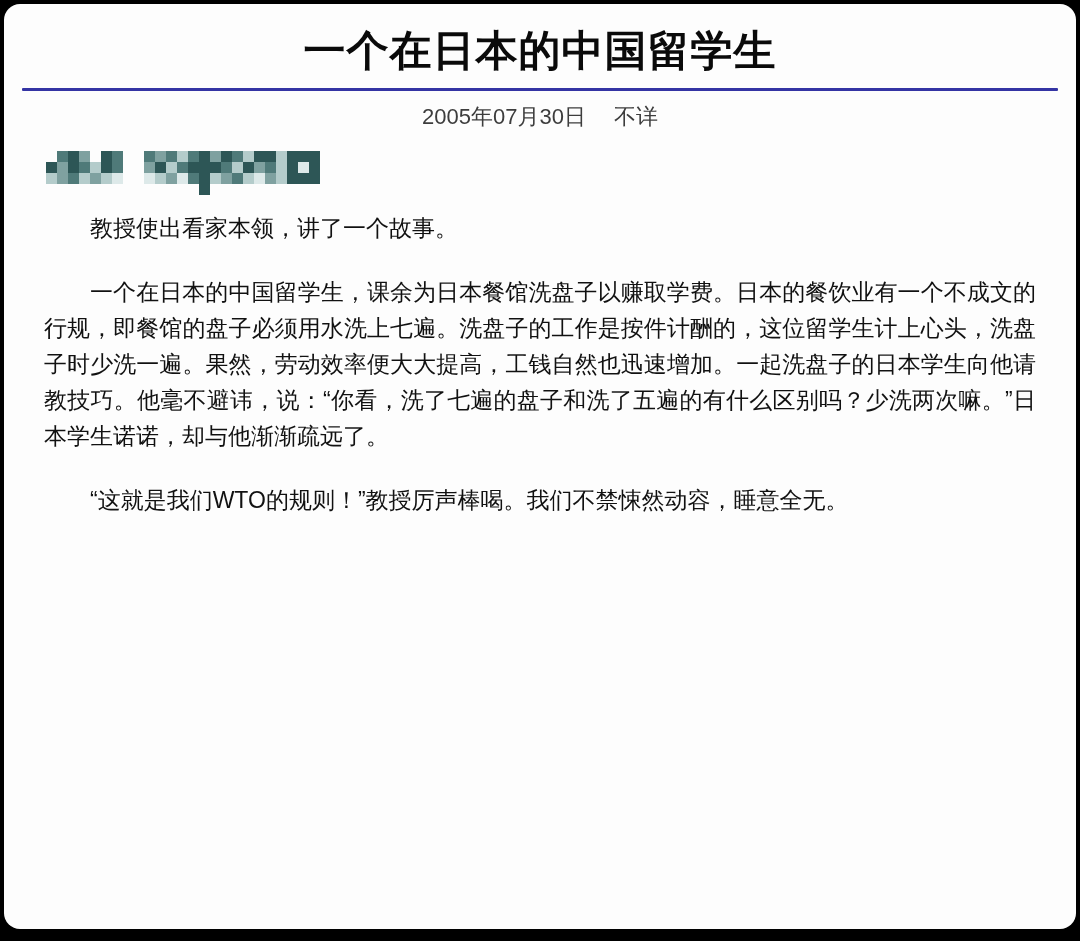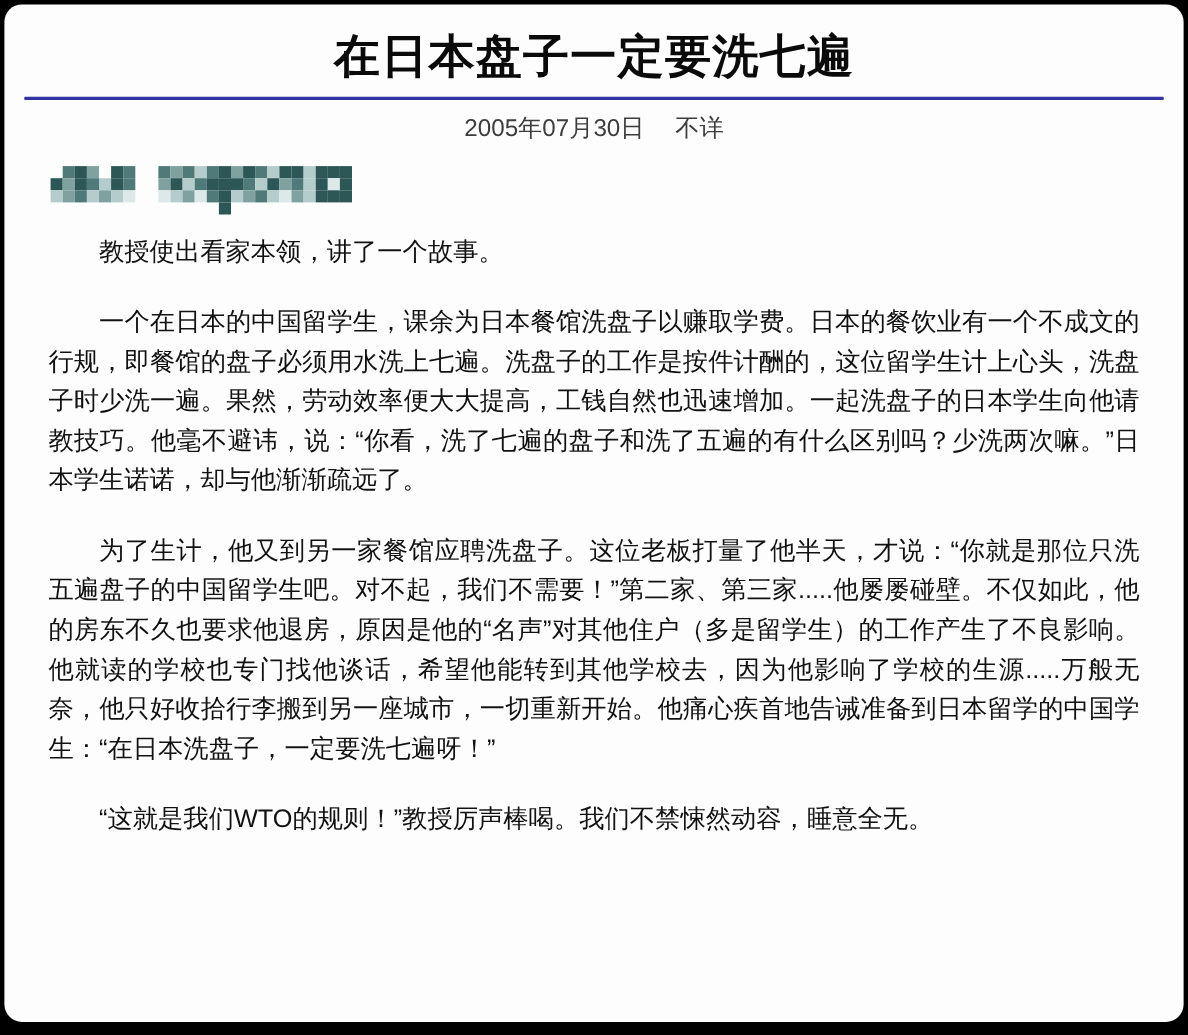--- a/index.html
+++ b/index.html
@@ -71,21 +71,21 @@
   }
   .article p:last-child {
     margin-bottom: 12px;
   }
 </style>
 </head>
 <body>
 
 <div class="page">
 
-  <h1 class="page-title">在日本盘子一定要洗七遍</h1>
+  <h1 class="page-title">一个在日本的中国留学生</h1>
 
   <div class="title-divider"></div>
 
   <div class="date-row">
     <span>2005年07月30日</span><span class="gap"></span><span>不详</span>
   </div>
 
   <div class="mosaic">
       <div class="mosaic-group" style="grid-template-columns: repeat(7, 11px);">
         <div style="width: 11px; height: 11px; background: transparent;"></div>
@@ -178,17 +178,16 @@
         <div style="width: 11px; height: 11px; background: transparent;"></div>
         <div style="width: 11px; height: 11px; background: transparent;"></div>
         <div style="width: 11px; height: 11px; background: transparent;"></div>
         <div style="width: 11px; height: 11px; background: transparent;"></div>
       </div>
     </div>
 
   <div class="article">
     <p>教授使出看家本领，讲了一个故事。</p>
     <p>一个在日本的中国留学生，课余为日本餐馆洗盘子以赚取学费。日本的餐饮业有一个不成文的行规，即餐馆的盘子必须用水洗上七遍。洗盘子的工作是按件计酬的，这位留学生计上心头，洗盘子时少洗一遍。果然，劳动效率便大大提高，工钱自然也迅速增加。一起洗盘子的日本学生向他请教技巧。他毫不避讳，说：“你看，洗了七遍的盘子和洗了五遍的有什么区别吗？少洗两次嘛。”日本学生诺诺，却与他渐渐疏远了。</p>
-    <p>为了生计，他又到另一家餐馆应聘洗盘子。这位老板打量了他半天，才说：“你就是那位只洗五遍盘子的中国留学生吧。对不起，我们不需要！”第二家、第三家.....他屡屡碰壁。不仅如此，他的房东不久也要求他退房，原因是他的“名声”对其他住户（多是留学生）的工作产生了不良影响。他就读的学校也专门找他谈话，希望他能转到其他学校去，因为他影响了学校的生源.....万般无奈，他只好收拾行李搬到另一座城市，一切重新开始。他痛心疾首地告诫准备到日本留学的中国学生：“在日本洗盘子，一定要洗七遍呀！”</p>
     <p>“这就是我们WTO的规则！”教授厉声棒喝。我们不禁悚然动容，睡意全无。</p>
   </div>
 
 </div>
 
 </body></html>

